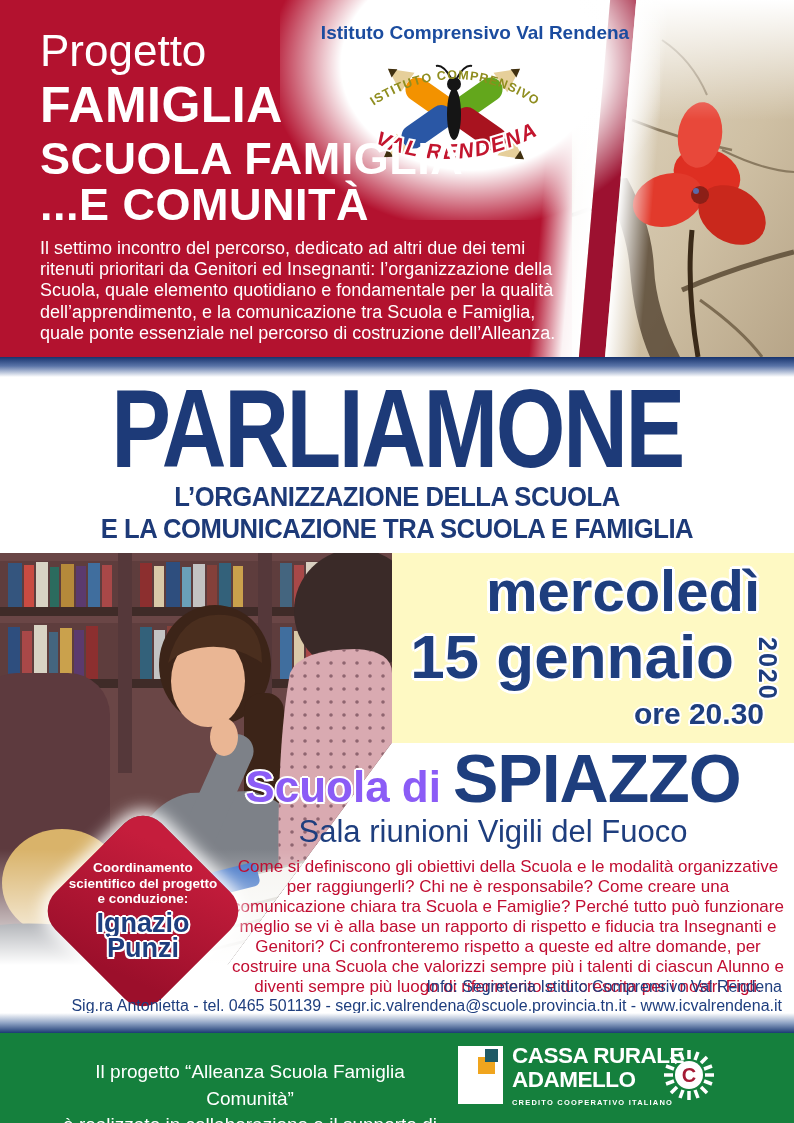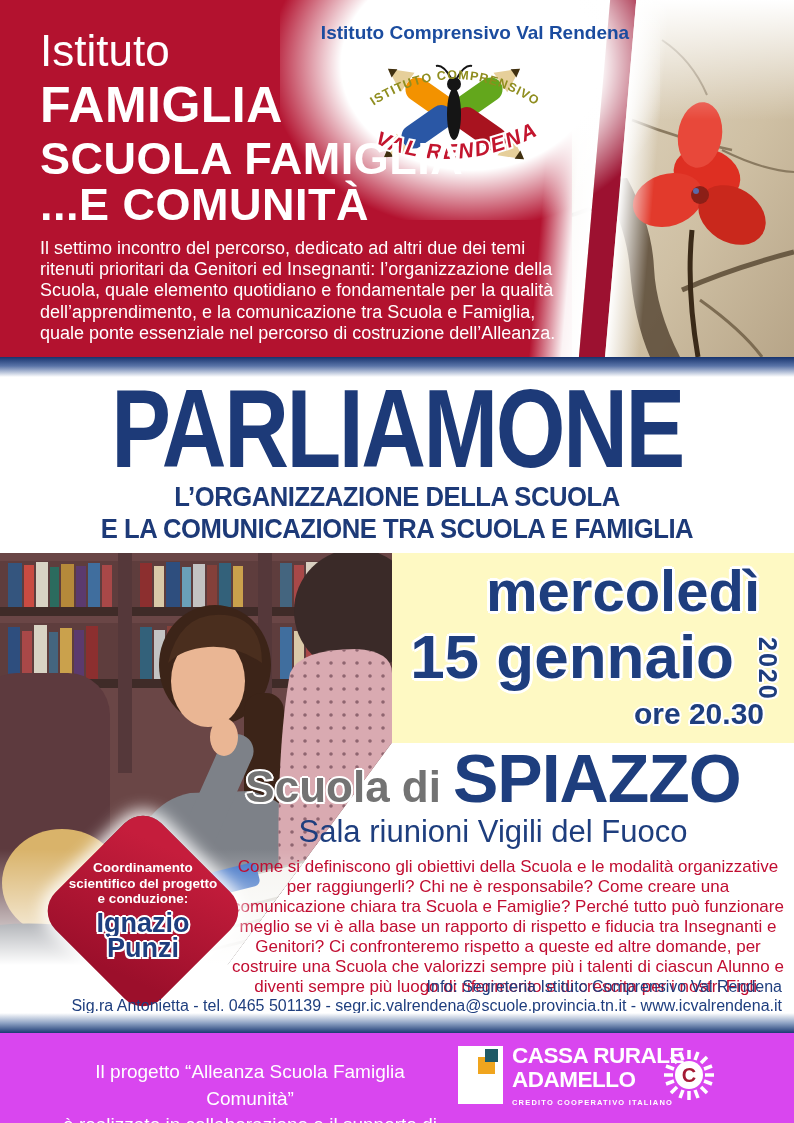--- a/index.html
+++ b/index.html
@@ -52,21 +52,21 @@
         1.5px 1.5px 0 #fff,-1.5px 1.5px 0 #fff,1.5px -1.5px 0 #fff,-1.5px -1.5px 0 #fff; }
   .weekday { position:absolute; right:34px; top:4px;  font-size:58px; font-weight:bold; color:#1e3e7e; }
   .date    { position:absolute; right:60px; top:68px; font-size:62px; font-weight:bold; color:#1e3e7e; }
   .year    { position:absolute; right:12px; top:84px; writing-mode:vertical-rl; font-size:25px;
              font-weight:bold; color:#1e3e7e; letter-spacing:2px; }
   .time    { position:absolute; right:30px; top:144px; font-size:30px; font-weight:bold; color:#1e3e7e; }
 
   
   .location-block { position:absolute; left:200px; top:742px; width:586px; text-align:center; }
   .loc-line { white-space:nowrap; line-height:72px; height:72px; }
-  .loc-prefix { font-size:44px; font-weight:bold; color:#737373; margin-right:12px;margin-top:46px; }
+  .loc-prefix { font-size:44px; font-weight:bold; color:#8b5cf6; margin-right:12px;margin-top:46px; }
   .loc-name { font-size:68px; font-weight:bold; color:#1e3e7e; letter-spacing:-1px; }
   .venue { font-size:31px; font-weight:normal; color:#1e3e7e; margin-top:0; }
 
   .description { position:absolute; left:230px; top:857px; width:556px; text-align:center;
     font-size:17px; line-height:1.18; color:#c10d31; font-weight:500; }
 
   
   .badge { position:absolute; left:68px; top:836px; width:150px; height:150px;
     background:linear-gradient(160deg, #c51d3c 15%, #9c0f2b 85%);
     border-radius:26px; transform:rotate(45deg);
@@ -76,21 +76,21 @@
   .badge-role { text-align:center; color:#fff; font-size:13.5px; font-weight:bold; line-height:1.15; }
   .badge-role span { display:block; }
   .badge-name { text-align:center; color:#1e3e7e; font-size:27px; font-weight:bold; line-height:.95; margin-top:4px; }
   .badge-name span { display:block; }
 
   
   .contact { position:absolute; right:12px; top:977px; width:770px; text-align:right;
     color:#1e3e7e; font-size:16px; line-height:1.2; font-weight:500; }
 
   
-  .footer { position:absolute; left:0; top:1033px; width:794px; height:90px; background:#d946ef; }
+  .footer { position:absolute; left:0; top:1033px; width:794px; height:90px; background:#15803d; }
   .footer-text { position:absolute; left:55px; top:26px; width:390px; text-align:center;
     color:#fff; font-size:19px; line-height:1.4; }
   .sponsor-box { position:absolute; left:458px; top:13px; width:45px; height:58px; background:#fff; }
   .sq-orange { position:absolute; left:20px; top:11px; width:17px; height:17px; background:#f0a51e; }
   .sq-teal   { position:absolute; left:27px; top:3px;  width:13px; height:13px; background:#1f5a66; }
   .sponsor-text { position:absolute; left:512px; top:11px; width:150px; color:#fff; }
   .sponsor-name { font-size:22.5px; font-weight:bold; line-height:1.05; letter-spacing:-.5px; white-space:nowrap; }
   .sponsor-tag { font-size:7.5px; letter-spacing:1.2px; margin-top:6px; border-top:1px solid rgba(255,255,255,.0);
     white-space:nowrap; font-weight:bold; }
   .rosette { position:absolute; left:660px; top:13px; width:58px; height:58px; }
@@ -182,21 +182,21 @@
         <path d="M109 34 Q117 20 124 22" stroke="#151515" stroke-width="2" fill="none"></path>
       </g>
       <text font-size="12.5" font-weight="bold" fill="#8f8d1f" letter-spacing="1">
         <textPath href="#icArc" startOffset="50%" text-anchor="middle">ISTITUTO COMPRENSIVO</textPath>
       </text>
       <text font-size="21" font-weight="bold" font-style="italic" fill="#c3152e" stroke="#fff" stroke-width="4" paint-order="stroke" letter-spacing="2">
         <textPath href="#vrArc" startOffset="50%" text-anchor="middle">VAL RENDENA</textPath>
       </text>
     </svg>
 
-    <div class="project-label">Istituto</div>
+    <div class="project-label">Progetto</div>
     <div class="title-line t1">FAMIGLIA</div>
     <div class="title-line t2">SCUOLA FAMIGLIA</div>
     <div class="title-line t3">...E COMUNITÀ</div>
     <p class="intro">Il settimo incontro del percorso, dedicato ad altri due dei temi ritenuti prioritari da Genitori ed Insegnanti: l’organizzazione della Scuola, quale elemento quotidiano e fondamentale per la qualità dell’apprendimento, e la comunicazione tra Scuola e Famiglia, quale ponte essenziale nel percorso di costruzione dell’Alleanza.</p>
   </section>
 
   <div class="bar-top"></div>
 
   <div class="headline">PARLIAMONE</div>
   <div class="sub sub1">L’ORGANIZZAZIONE DELLA SCUOLA</div>

